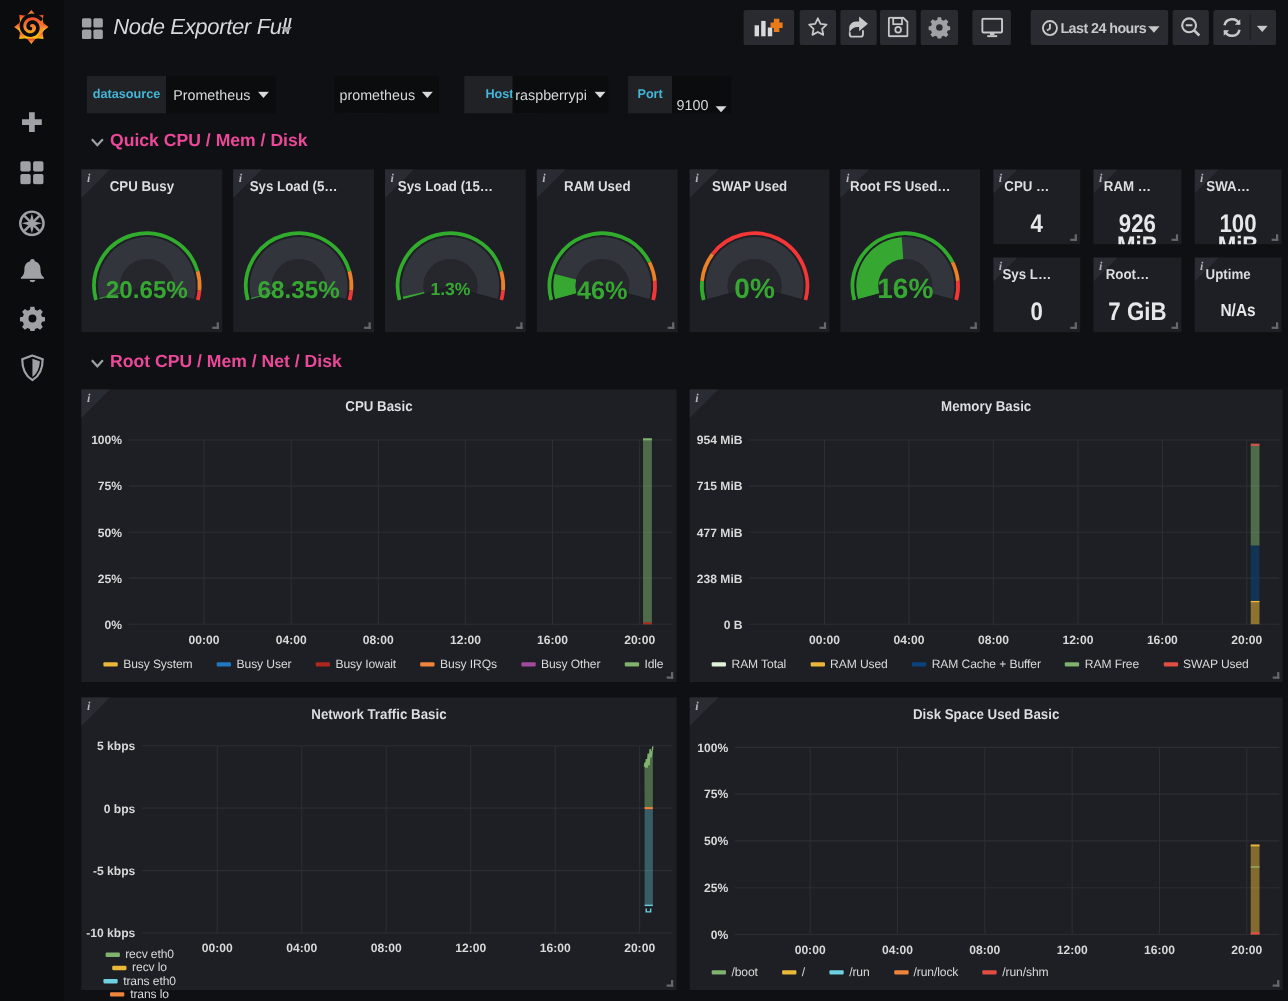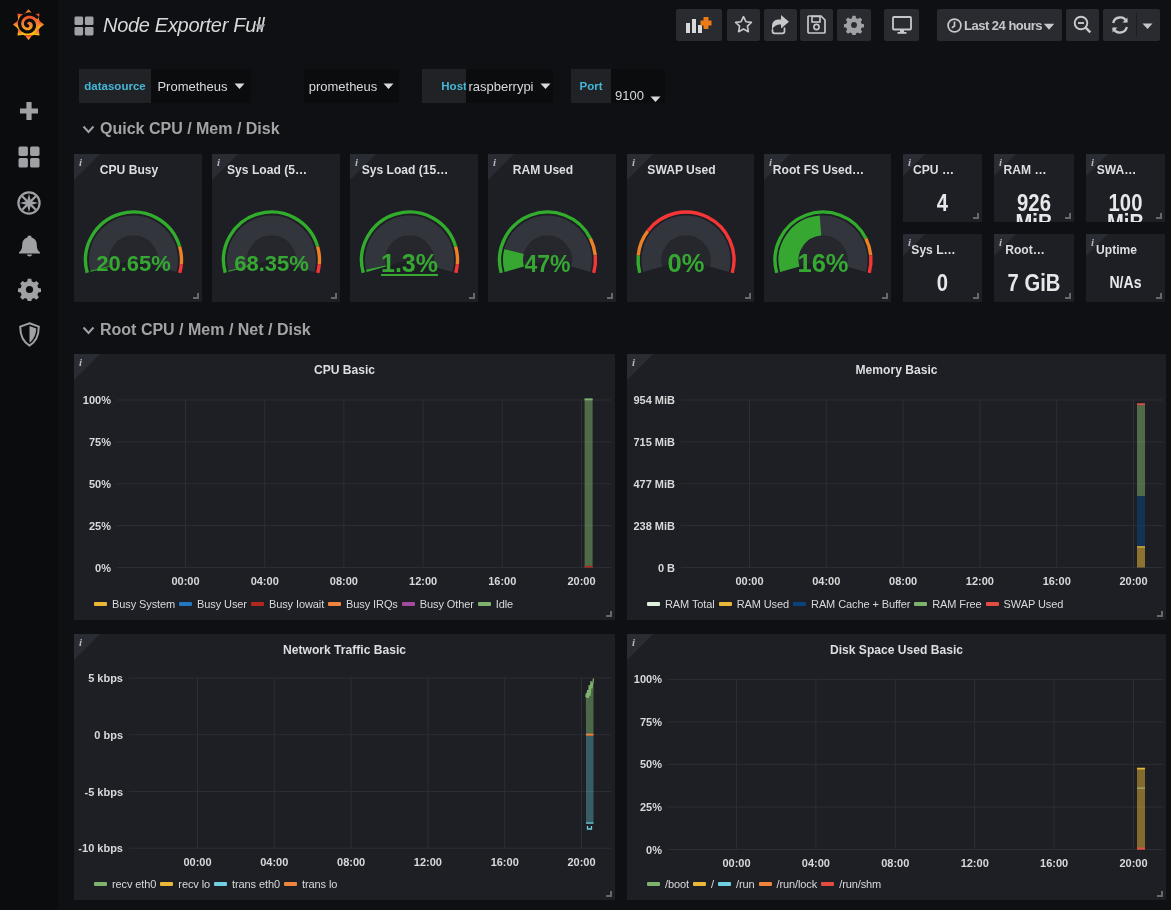--- a/index.html
+++ b/index.html
@@ -20,23 +20,23 @@
   .resize { position:absolute; right:3px; bottom:3px; width:6px; height:6px;
     border-right:2px solid #66686c; border-bottom:2px solid #66686c; }
   .gval { position:absolute; text-align:center; font-weight:700; color:#36a832; }
   .sval { position:absolute; left:0; right:0; text-align:center; font-weight:700; color:#e6e7e9; transform:scaleX(0.88); }
   
   .vargroup { position:absolute; top:69px; height:34px; }
   .varlabel { position:absolute; left:0; top:0; bottom:0; background:#202226; color:#45b6d6;
     font-size:11.5px; font-weight:700; display:flex; align-items:center; justify-content:center; }
   .varvalue { position:absolute; top:0; bottom:0; background:#0b0c0e; color:#d8d9da;
     font-size:13px; display:flex; align-items:center; justify-content:center; }
-  .sechead { position:absolute; color:#a3a3a3; font-size:16px; font-weight:700; }
+  .sechead { position:absolute; color:#ec4899; font-size:16px; font-weight:700; }
   .legend { position:absolute; display:flex; align-items:center; font-size:11px; letter-spacing:-0.1px; color:#d8d9da; }
-  .litem { display:flex; align-items:center; margin-right:4px; white-space:nowrap;justify-content:center; }
+  .litem { display:flex; align-items:center; margin-right:22px; white-space:nowrap;justify-content:center; }
   .ldash { width:13px; height:4px; border-radius:1px; margin-right:5px; }
 </style>
 </head>
 <body>
 <div id="sidebar">
 
   <svg class="abs" style="left:12px; top:8px;" width="33" height="33" viewBox="0 0 33 33">
     <defs>
       <linearGradient id="glg" x1="0" y1="0" x2="0" y2="1">
         <stop offset="0" stop-color="#ee3b25"></stop>
@@ -245,36 +245,36 @@
 </div>
 <div class="panel" style="left:350px; top:154px; width:128px; height:148px;">
 <svg class="abs" style="left:0;top:0;" width="128" height="148" viewBox="0 0 128 148">
 <path d="M 59.5 106 L 35.89 112.55 A 24.5 24.5 0 1 1 83.11 112.55 Z" fill="#25272d"></path>
 <path d="M 26.25 115.22 A 34.5 34.5 0 1 1 92.75 115.22" stroke="#33353d" stroke-width="20.0" fill="none"></path>
 <path d="M 26.25 115.22 A 34.5 34.5 0 0 1 25.85 113.62" stroke="#36a832" stroke-width="20.0" fill="none"></path>
 <path d="M 13.25 118.83 A 48 48 0 0 1 105.61 92.65" stroke="#32ac2d" stroke-width="3.4" fill="none"></path>
 <path d="M 105.61 92.65 A 48 48 0 0 1 107.32 110.14" stroke="#ed8128" stroke-width="3.4" fill="none"></path>
 <path d="M 107.32 110.14 A 48 48 0 0 1 105.75 118.83" stroke="#f53636" stroke-width="3.4" fill="none"></path>
 </svg>
-<div class="gval" style="left:0;right:9px;top:98.3px;font-size:25px;line-height:23.5px;text-decoration:underline;">1.3%</div>
+<div class="gval" style="left:0;right:9px;top:98.3px;font-size:16px;line-height:23.5px;">1.3%</div>
 <div class="corner"></div>
       <div class="corner-i">i</div>
 <div class="ptitle">Sys Load (15…</div>
 <div class="resize"></div>
 </div>
 <div class="panel" style="left:488px; top:154px; width:128px; height:148px;">
 <svg class="abs" style="left:0;top:0;" width="128" height="148" viewBox="0 0 128 148">
 <path d="M 59.5 106 L 35.89 112.55 A 24.5 24.5 0 1 1 83.11 112.55 Z" fill="#25272d"></path>
 <path d="M 26.25 115.22 A 34.5 34.5 0 1 1 92.75 115.22" stroke="#33353d" stroke-width="20.0" fill="none"></path>
 <path d="M 26.25 115.22 A 34.5 34.5 0 0 1 26.03 97.63" stroke="#36a832" stroke-width="20.0" fill="none"></path>
 <path d="M 13.25 118.83 A 48 48 0 0 1 102.38 84.43" stroke="#32ac2d" stroke-width="3.4" fill="none"></path>
 <path d="M 102.38 84.43 A 48 48 0 0 1 107.27 101.32" stroke="#ed8128" stroke-width="3.4" fill="none"></path>
 <path d="M 107.27 101.32 A 48 48 0 0 1 105.75 118.83" stroke="#f53636" stroke-width="3.4" fill="none"></path>
 </svg>
-<div class="gval" style="left:0;right:9px;top:98.6px;font-size:23px;line-height:23px;">47%</div>
+<div class="gval" style="left:0;right:9px;top:98.6px;font-size:23px;line-height:23px;">46%</div>
 <div class="corner"></div>
       <div class="corner-i">i</div>
 <div class="ptitle">RAM Used</div>
 <div class="resize"></div>
 </div>
 <div class="panel" style="left:627px; top:154px; width:127px; height:148px;">
 <svg class="abs" style="left:0;top:0;" width="127" height="148" viewBox="0 0 127 148">
 <path d="M 59.0 106 L 35.39 112.55 A 24.5 24.5 0 1 1 82.61 112.55 Z" fill="#25272d"></path>
 <path d="M 25.75 115.22 A 34.5 34.5 0 1 1 92.25 115.22" stroke="#33353d" stroke-width="20.0" fill="none"></path>
 <path d="M 12.75 118.83 A 48 48 0 0 1 11.23 101.32" stroke="#32ac2d" stroke-width="3.4" fill="none"></path>
@@ -459,21 +459,21 @@
 <text x="123.5" y="231.7" text-anchor="middle" font-size="11" font-weight="bold" fill="#d8d9da">00:00</text>
 <text x="200.3" y="231.7" text-anchor="middle" font-size="11" font-weight="bold" fill="#d8d9da">04:00</text>
 <text x="277.1" y="231.7" text-anchor="middle" font-size="11" font-weight="bold" fill="#d8d9da">08:00</text>
 <text x="353.9" y="231.7" text-anchor="middle" font-size="11" font-weight="bold" fill="#d8d9da">12:00</text>
 <text x="430.7" y="231.7" text-anchor="middle" font-size="11" font-weight="bold" fill="#d8d9da">16:00</text>
 <text x="507.5" y="231.7" text-anchor="middle" font-size="11" font-weight="bold" fill="#d8d9da">20:00</text>
 </svg>
 <div class="corner"></div>
       <div class="corner-i">i</div>
 <div class="ptitle" style="top:8px;left:0;right:0;">Network Traffic Basic</div>
-<div class="legend" style="left:20px; top:244px;">
+<div class="legend" style="left:20px; top:228px;flex-direction:column;">
         <div class="litem"><div class="ldash" style="background:#7eb26d;"></div>recv eth0</div>
         <div class="litem"><div class="ldash" style="background:#eab839;"></div>recv lo</div>
         <div class="litem"><div class="ldash" style="background:#6ed0e0;"></div>trans eth0</div>
         <div class="litem"><div class="ldash" style="background:#ef843c;"></div>trans lo</div>
       </div>
 <div class="resize"></div>
 </div>
 <div class="panel" style="left:627px; top:634px; width:539px; height:266px;">
 <svg class="abs" style="left:0;top:0;" width="539" height="266" viewBox="0 0 539 266">
 <line x1="41" y1="45.4" x2="536" y2="45.4" stroke="#2c2e35" stroke-width="1"></line>

